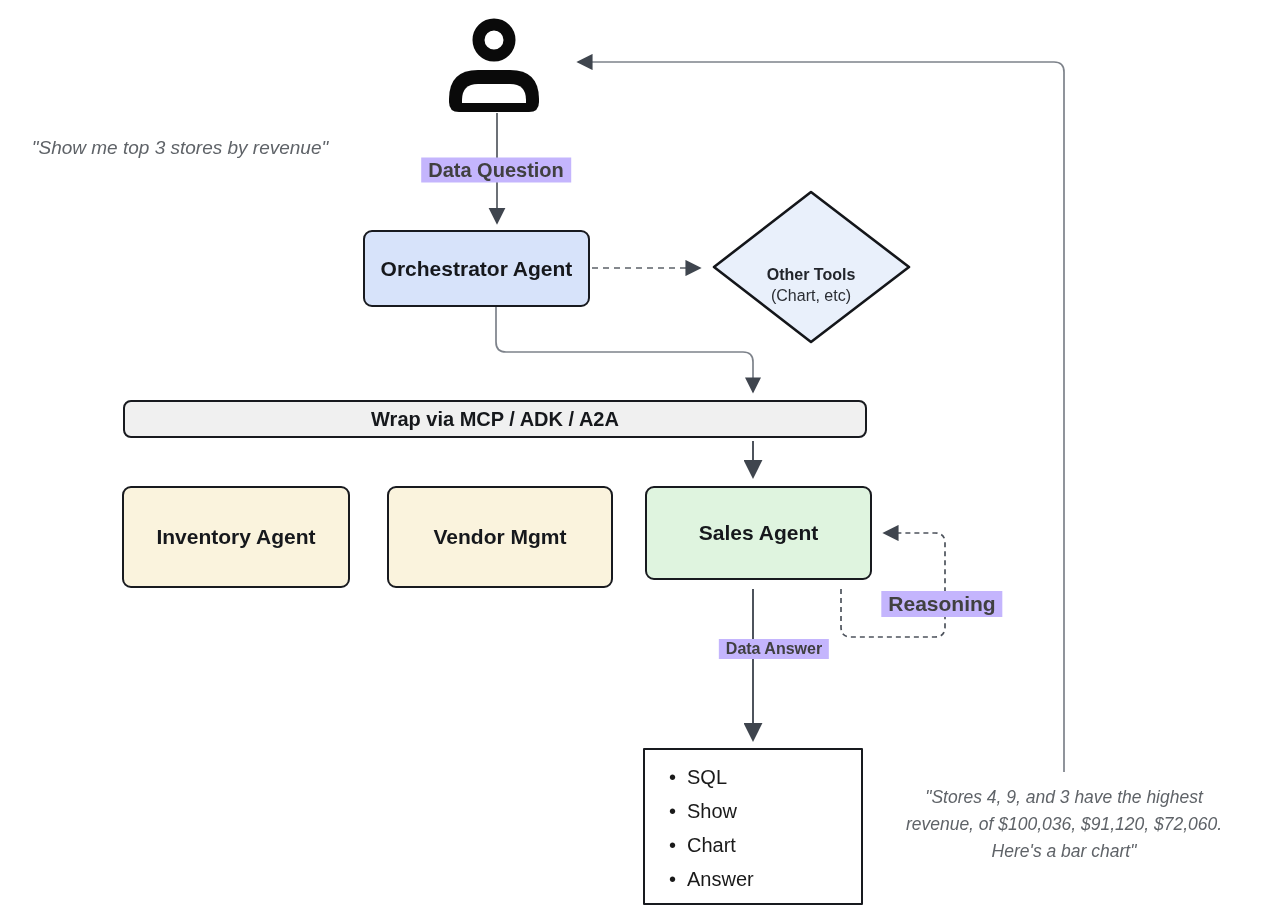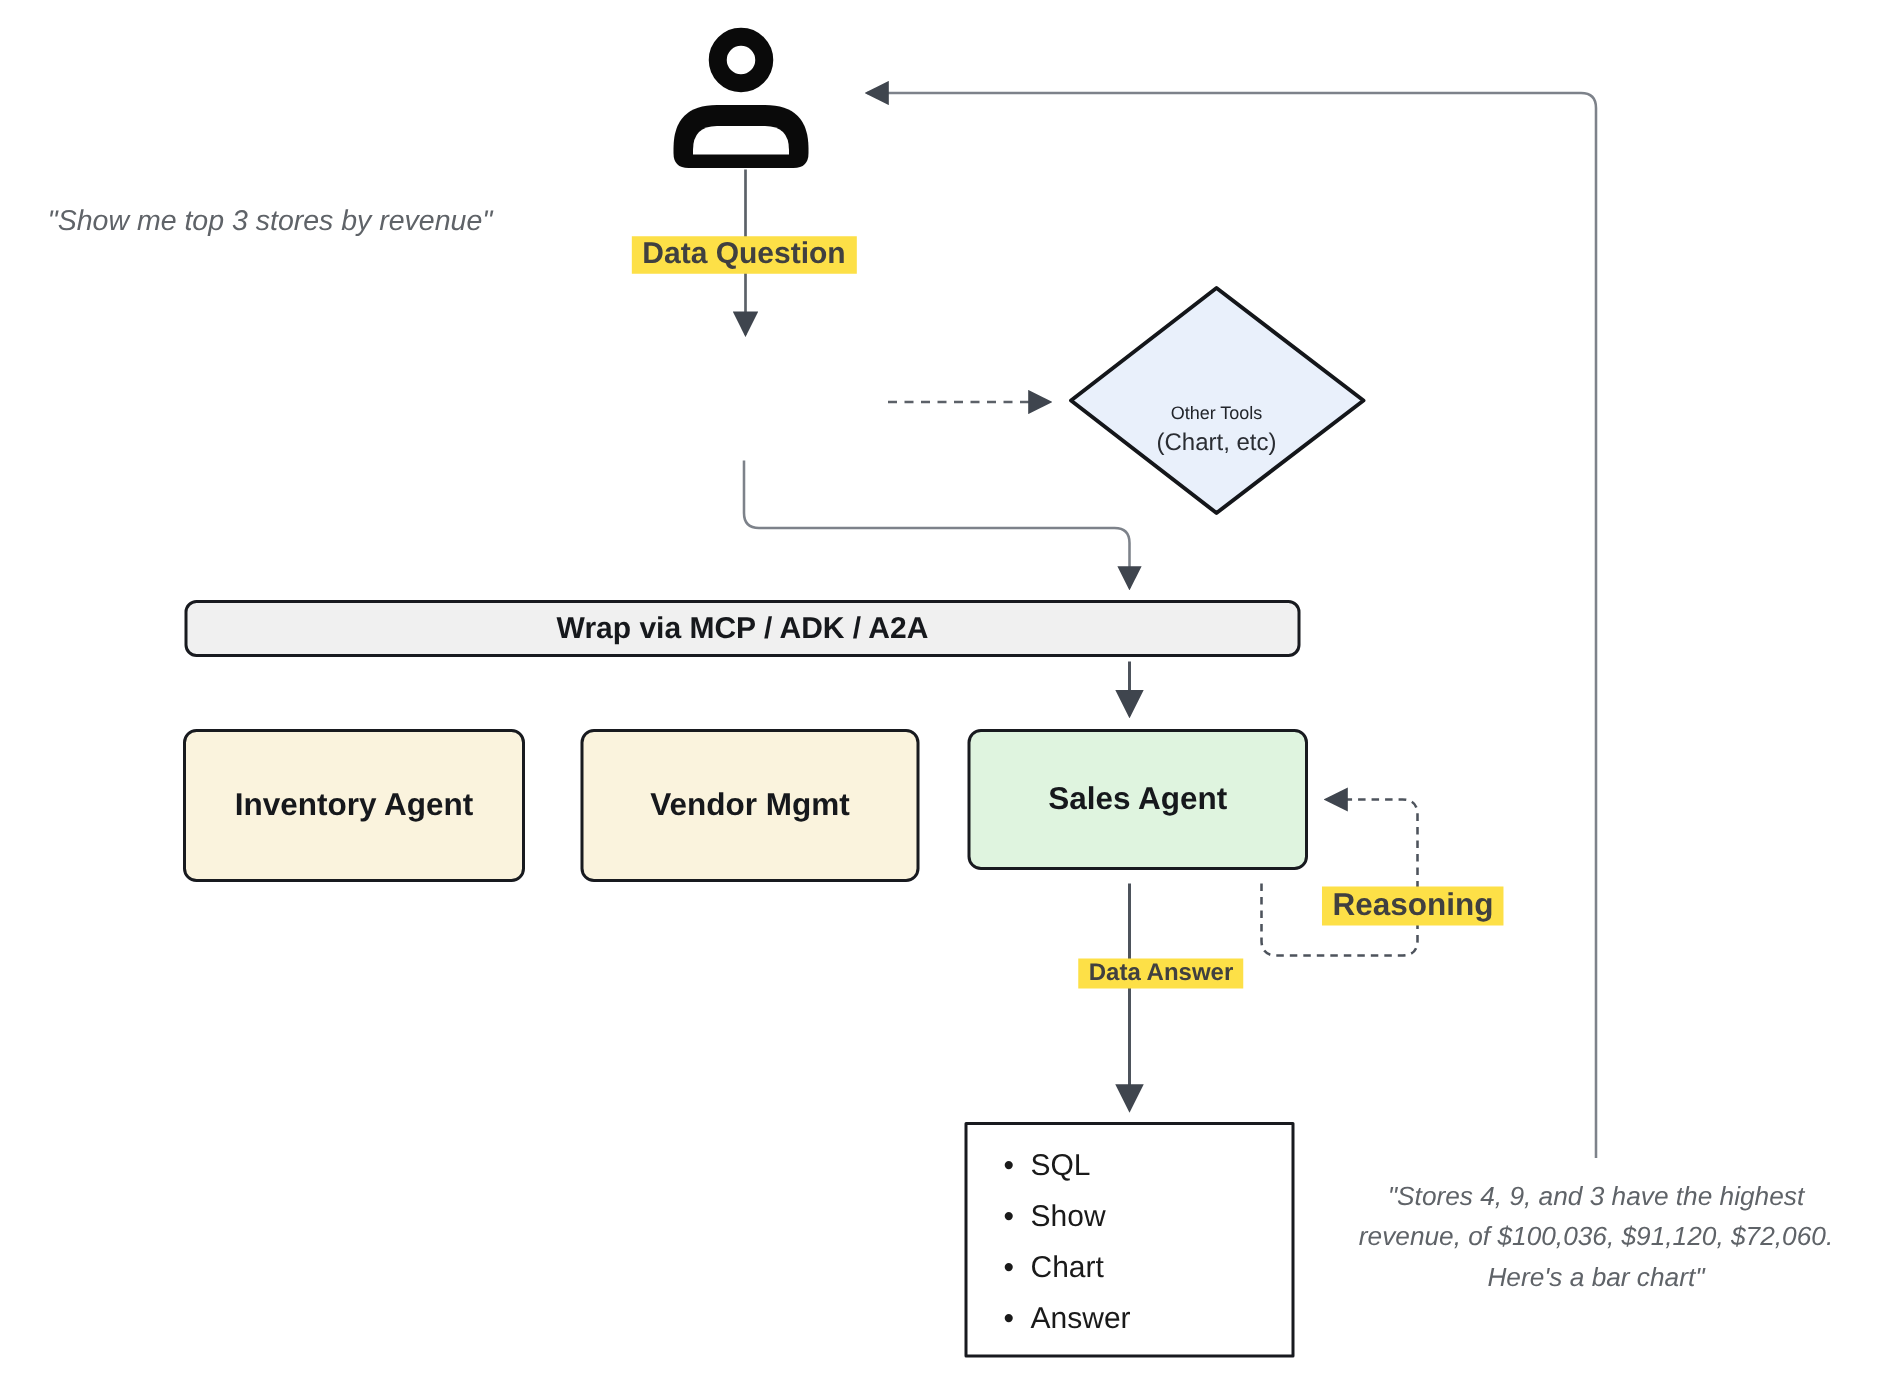--- a/index.html
+++ b/index.html
@@ -47,28 +47,28 @@
   }
   .output-list li::before { content: "\2022"; margin-right: 11px; }
   .diamond-text {
     position: absolute;
     left: 811px; top: 267px;
     transform: translate(-50%, -50%);
     text-align: center;
     color: #22252b;
     width: 140px;
   }
-  .diamond-title { font-weight: 400; font-size: 12px; line-height: 22px; margin-top: 36px; }
+  .diamond-title { font-weight: 700; font-size: 16px; line-height: 22px; margin-top: 36px; }
   .diamond-sub   { font-weight: 400; font-size: 16px; line-height: 20px; color: #2a2d33; }
   .edge-label {
     position: absolute;
     transform: translate(-50%, -50%);
     font-weight: 700;
     color: #404040;
-    background: #fde047;
+    background: #c4b5fd;
     padding: 1px 7px;
     white-space: nowrap;
   }
   .lbl-question  { left: 496px; top: 170px; font-size: 20px; }
   .lbl-answer    { left: 774px; top: 649px; font-size: 16px; }
   .lbl-reasoning { left: 942px; top: 604px; font-size: 21px; }
   .quote {
     position: absolute;
     font-style: italic;
     color: #5f6368;
@@ -117,20 +117,21 @@
   <div class="quote quote-right">
     <div>"Stores 4, 9, and 3 have the highest</div>
     <div>revenue, of $100,036, $91,120, $72,060.</div>
     <div>Here's a bar chart"</div>
   </div>
 
   <div class="edge-label lbl-question">Data Question</div>
   <div class="edge-label lbl-answer">Data Answer</div>
   <div class="edge-label lbl-reasoning">Reasoning</div>
 
+  <div class="node node-orchestrator">Orchestrator Agent</div>
 
   <div class="diamond-text">
     <div class="diamond-title">Other Tools</div>
     <div class="diamond-sub">(Chart, etc)</div>
   </div>
 
   <div class="node node-wrap">Wrap via MCP / ADK / A2A</div>
 
   <div class="node node-inventory">Inventory Agent</div>
 

